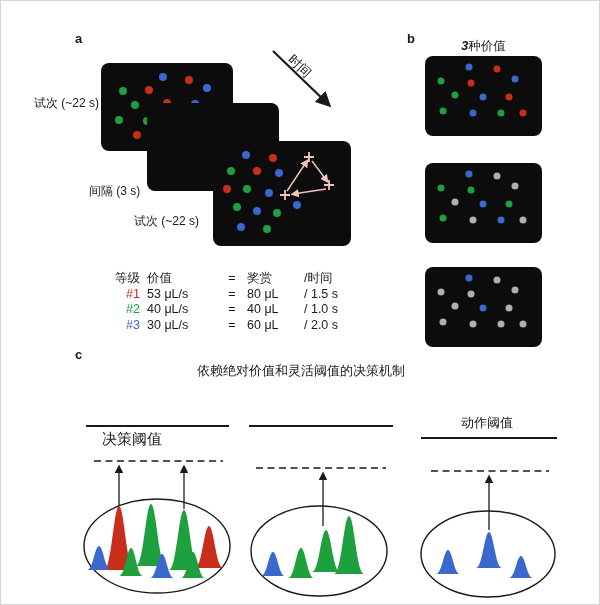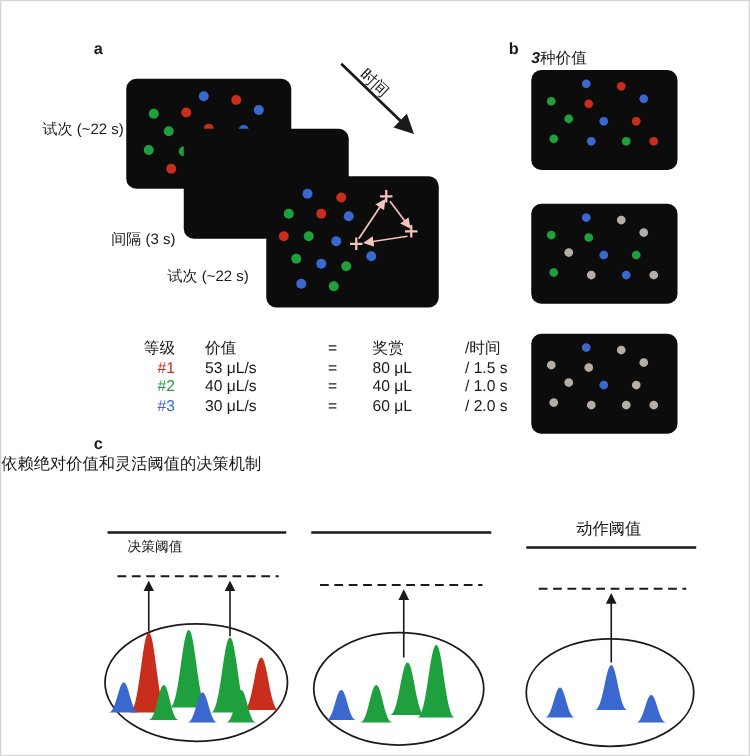--- a/index.html
+++ b/index.html
@@ -8,27 +8,27 @@
   }
   html,body{margin:0;padding:0}
   body{width:600px;height:605px;background:#fff;font-family:"Liberation Sans","DejaVu Sans",sans-serif;color:var(--ink)}
   .fig{position:relative;width:598px;height:603px;border:1px solid #d4d4d4;background:#fff;overflow:hidden}
   .abs{position:absolute}
   .panel-label{position:absolute;font-size:13px;font-weight:bold}
   .screen{position:absolute;background:var(--screen_bg);border-radius:8px}
   .screen svg{display:block;width:100%;height:100%}
   .cap{position:absolute;font-size:12px;white-space:nowrap}
   .vtable{position:absolute;left:103px;top:270px;font-size:12.5px}
-  .vrow{display:grid;grid-template-columns:36px 70px 16px 50px 58px;column-gap:24px;line-height:15.5px}
+  .vrow{display:grid;grid-template-columns:36px 70px 16px 50px 58px;column-gap:7px;line-height:15.5px}
   .c-rank{text-align:right}
   .c-eq{text-align:center}
   .rk-red{color:var(--red)} .rk-green{color:var(--green)} .rk-blue{color:var(--blue)}
-  .btitle{position:absolute;left:424px;width:117px;font-size:12.5px}
+  .btitle{position:absolute;left:424px;width:117px;text-align:center;font-size:12.5px}
   .btitle i{font-weight:bold}
-  .ctitle{position:absolute;left:0;top:361px;width:600px;text-align:left;font-size:13px}
+  .ctitle{position:absolute;left:0;top:361px;width:600px;text-align:center;font-size:13px}
   .sld{stroke:var(--ink);stroke-width:2}
   .dsh{stroke:var(--ink);stroke-width:1.7;stroke-dasharray:7 4.5}
   .arr{stroke:var(--ink);stroke-width:1.3}
   .ell{fill:none;stroke:var(--ink);stroke-width:1.4}
 </style>
 </head>
 <body>
 
 <div class="fig">
 
@@ -220,16 +220,16 @@
         <path d="M 435 218 C 441 218 442.8 194 447 194 C 451.2 194 453 218 459 218 Z" fill="#3a68cf"></path>
         <path d="M 475 212 C 481.5 212 483.45 176 488 176 C 492.55 176 494.5 212 501 212 Z" fill="#3a68cf"></path>
         <path d="M 508 222 C 514 222 515.8 200 520 200 C 524.2 200 526 222 532 222 Z" fill="#3a68cf"></path>
       </g>
     <line class="arr" x1="118" y1="149" x2="118" y2="111" marker-end="url(#ahk)"></line>
     <line class="arr" x1="183" y1="153" x2="183" y2="111" marker-end="url(#ahk)"></line>
     <line class="arr" x1="322" y1="170" x2="322" y2="118" marker-end="url(#ahk)"></line>
     <line class="arr" x1="488" y1="174" x2="488" y2="121" marker-end="url(#ahk)"></line>
   </svg>
 
-  <div class="cap" style="left:101px;top:429px;font-size:11px">决策阈值</div>
+  <div class="cap" style="left:101px;top:429px;font-size:15px">决策阈值</div>
   <div class="cap" style="left:460px;top:413px;font-size:13px">动作阈值</div>
 
 </div>
 
 </body></html>

